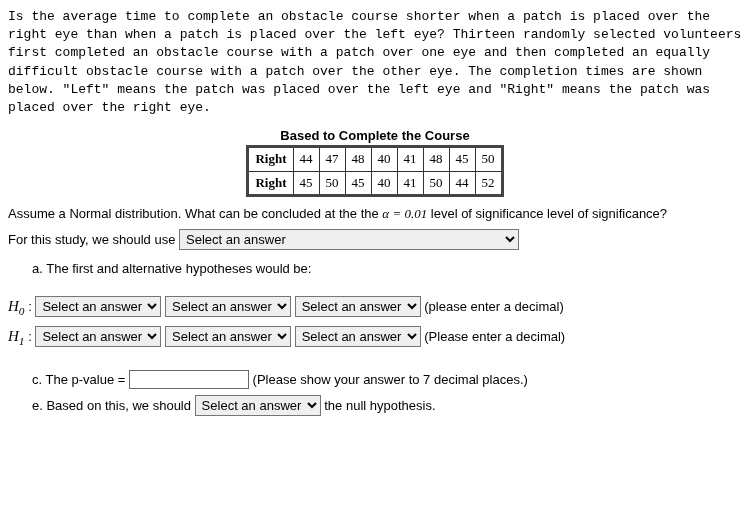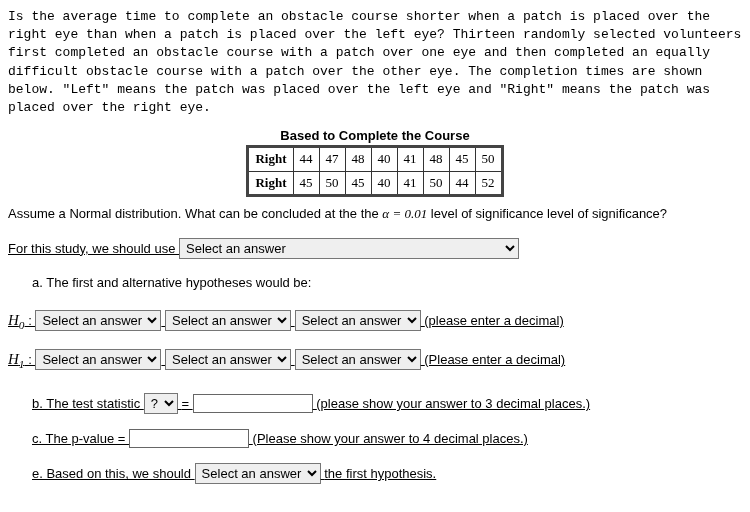--- a/index.html
+++ b/index.html
@@ -66,22 +66,21 @@
     .italic-math {
       font-family: 'Times New Roman', serif;
       font-style: italic;
       font-size: 15px;
     }
     .alpha {
       font-family: 'Times New Roman', serif;
       font-style: italic;
     }
     .line {
-      margin: 15px 0;
-      text-decoration: underline;
+      margin: 6px 0;
     }
     .qpart {
       margin-top: 10px;
     }
   </style>
 </head>
 <body>
 
 <div class="problem-text">Is the average time to complete an obstacle course shorter when a patch is placed over the right eye than when a patch is placed over the left eye? Thirteen randomly selected volunteers first completed an obstacle course with a patch over one eye and then completed an equally difficult obstacle course with a patch over the other eye. The completion times are shown below. "Left" means the patch was placed over the left eye and "Right" means the patch was placed over the right eye.</div>
 
@@ -138,33 +137,26 @@
 
 <div class="line">
   <span class="italic-math"><span>H</span><span class="sub">1</span></span> :
   <select><option>Select an answer</option></select>
   <select><option>Select an answer</option></select>
   <select><option>Select an answer</option></select>
   <span>(Please enter a decimal)</span>
 </div>
 
 <div class="indent" style="margin-top:20px">
-  <div class="line">
-    <span>b. The test statistic </span>
-    <select><option>?</option></select>
-    <span> = </span>
-    <input type="text" size="12" style="">
-    <span> (please show your answer to 3 decimal places.)</span>
-  </div>
 
   <div class="line">
     <span>c. The p-value = </span>
     <input type="text" size="12" style="">
-    <span> (Please show your answer to 4 decimal places.)</span>
+    <span> (Please show your answer to 7 decimal places.)</span>
   </div>
 
 
   <div class="line">
     <span>e. Based on this, we should </span>
     <select><option>Select an answer</option></select>
-    <span> the first hypothesis.</span>
+    <span> the null hypothesis.</span>
   </div>
 </div>
 
 </body></html>

